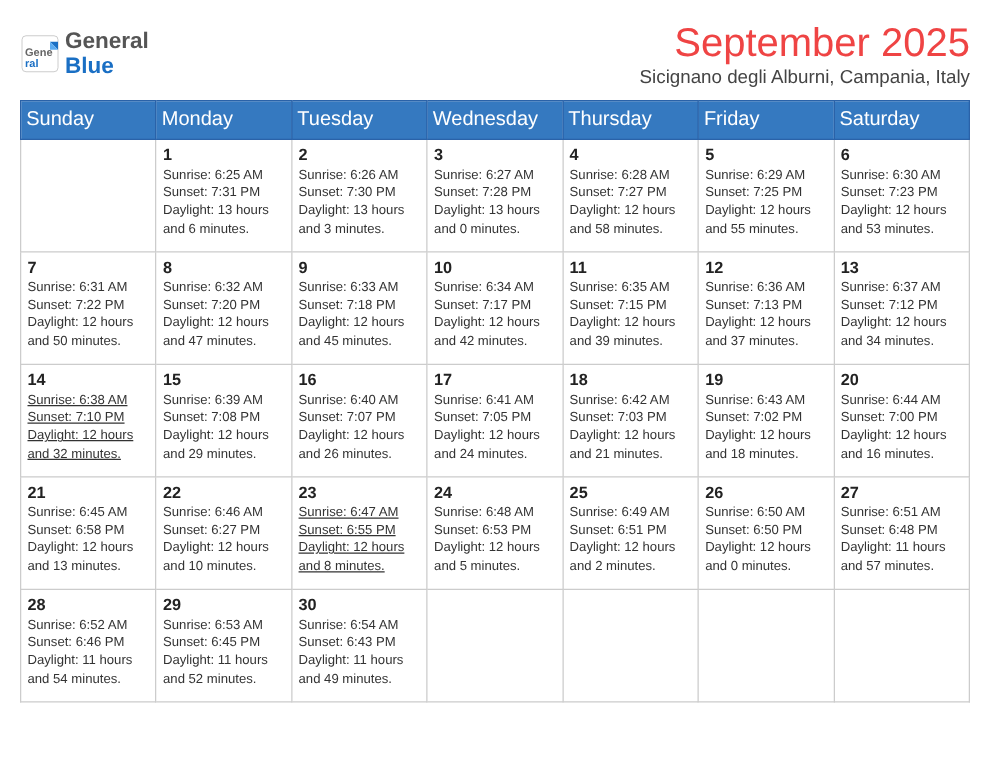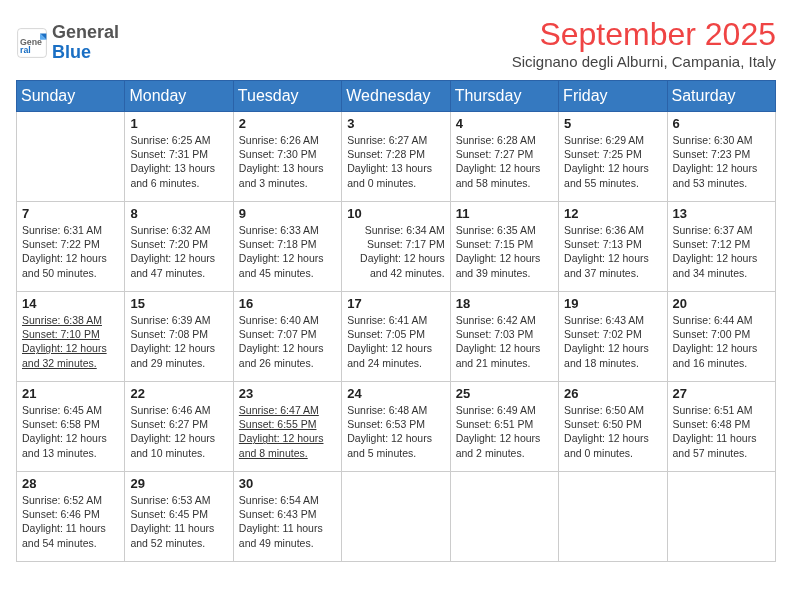--- a/index.html
+++ b/index.html
@@ -184,21 +184,21 @@
         </td>
         <td>
           <div class="day-num">9</div>
           <div class="day-info" style="white-space: pre-line;">Sunrise: 6:33 AM
 Sunset: 7:18 PM
 Daylight: 12 hours
 and 45 minutes.</div>
         </td>
         <td>
           <div class="day-num">10</div>
-          <div class="day-info" style="white-space: pre-line; text-align: right;">Sunrise: 6:34 AM
+          <div class="day-info" style="white-space: pre-line;">Sunrise: 6:34 AM
 Sunset: 7:17 PM
 Daylight: 12 hours
 and 42 minutes.</div>
         </td>
         <td>
           <div class="day-num">11</div>
           <div class="day-info" style="white-space: pre-line;">Sunrise: 6:35 AM
 Sunset: 7:15 PM
 Daylight: 12 hours
 and 39 minutes.</div>

